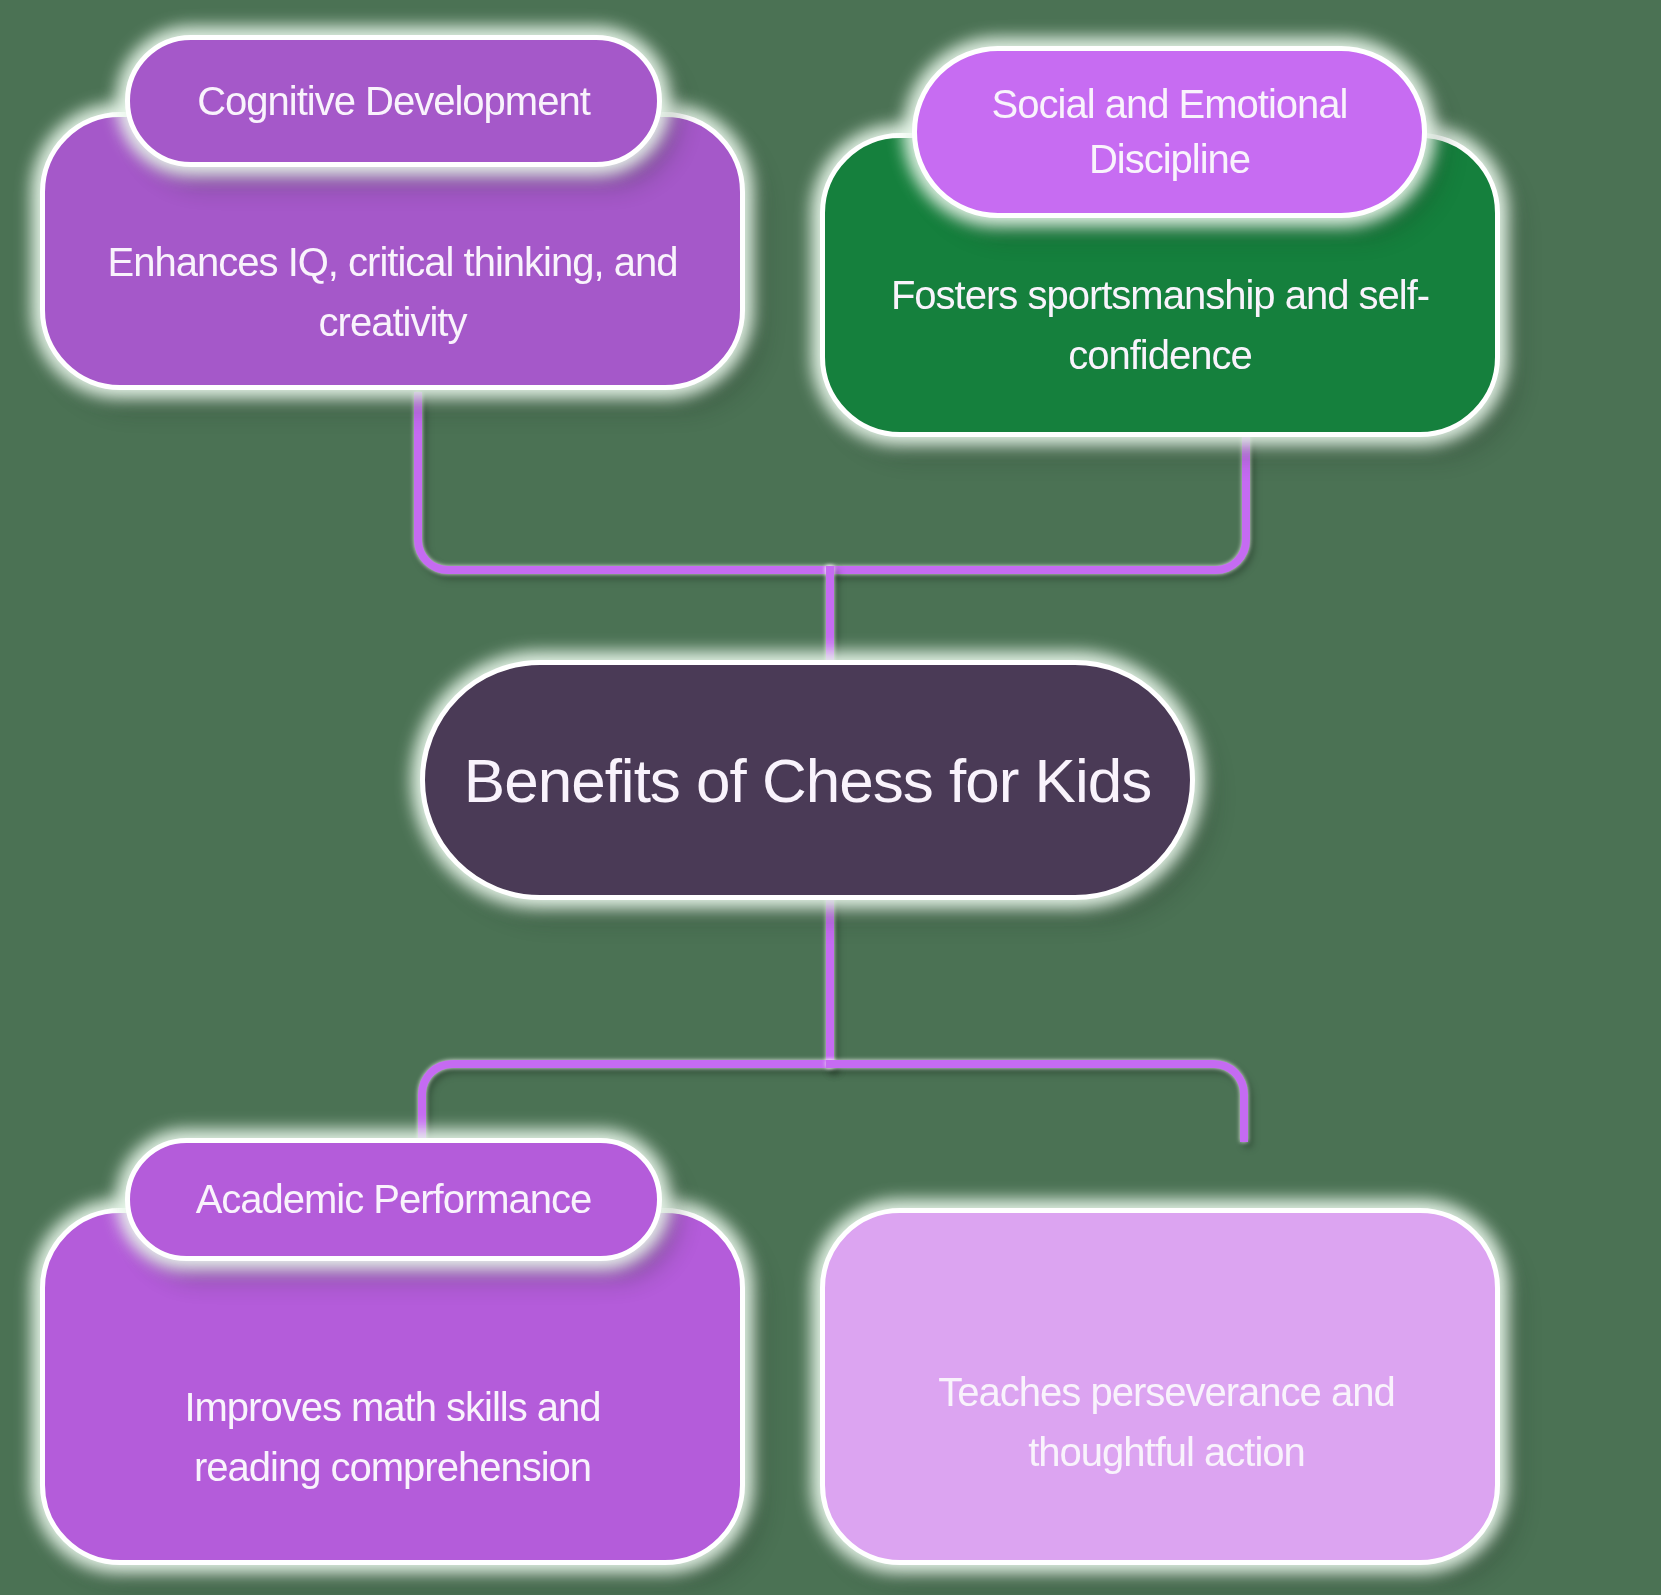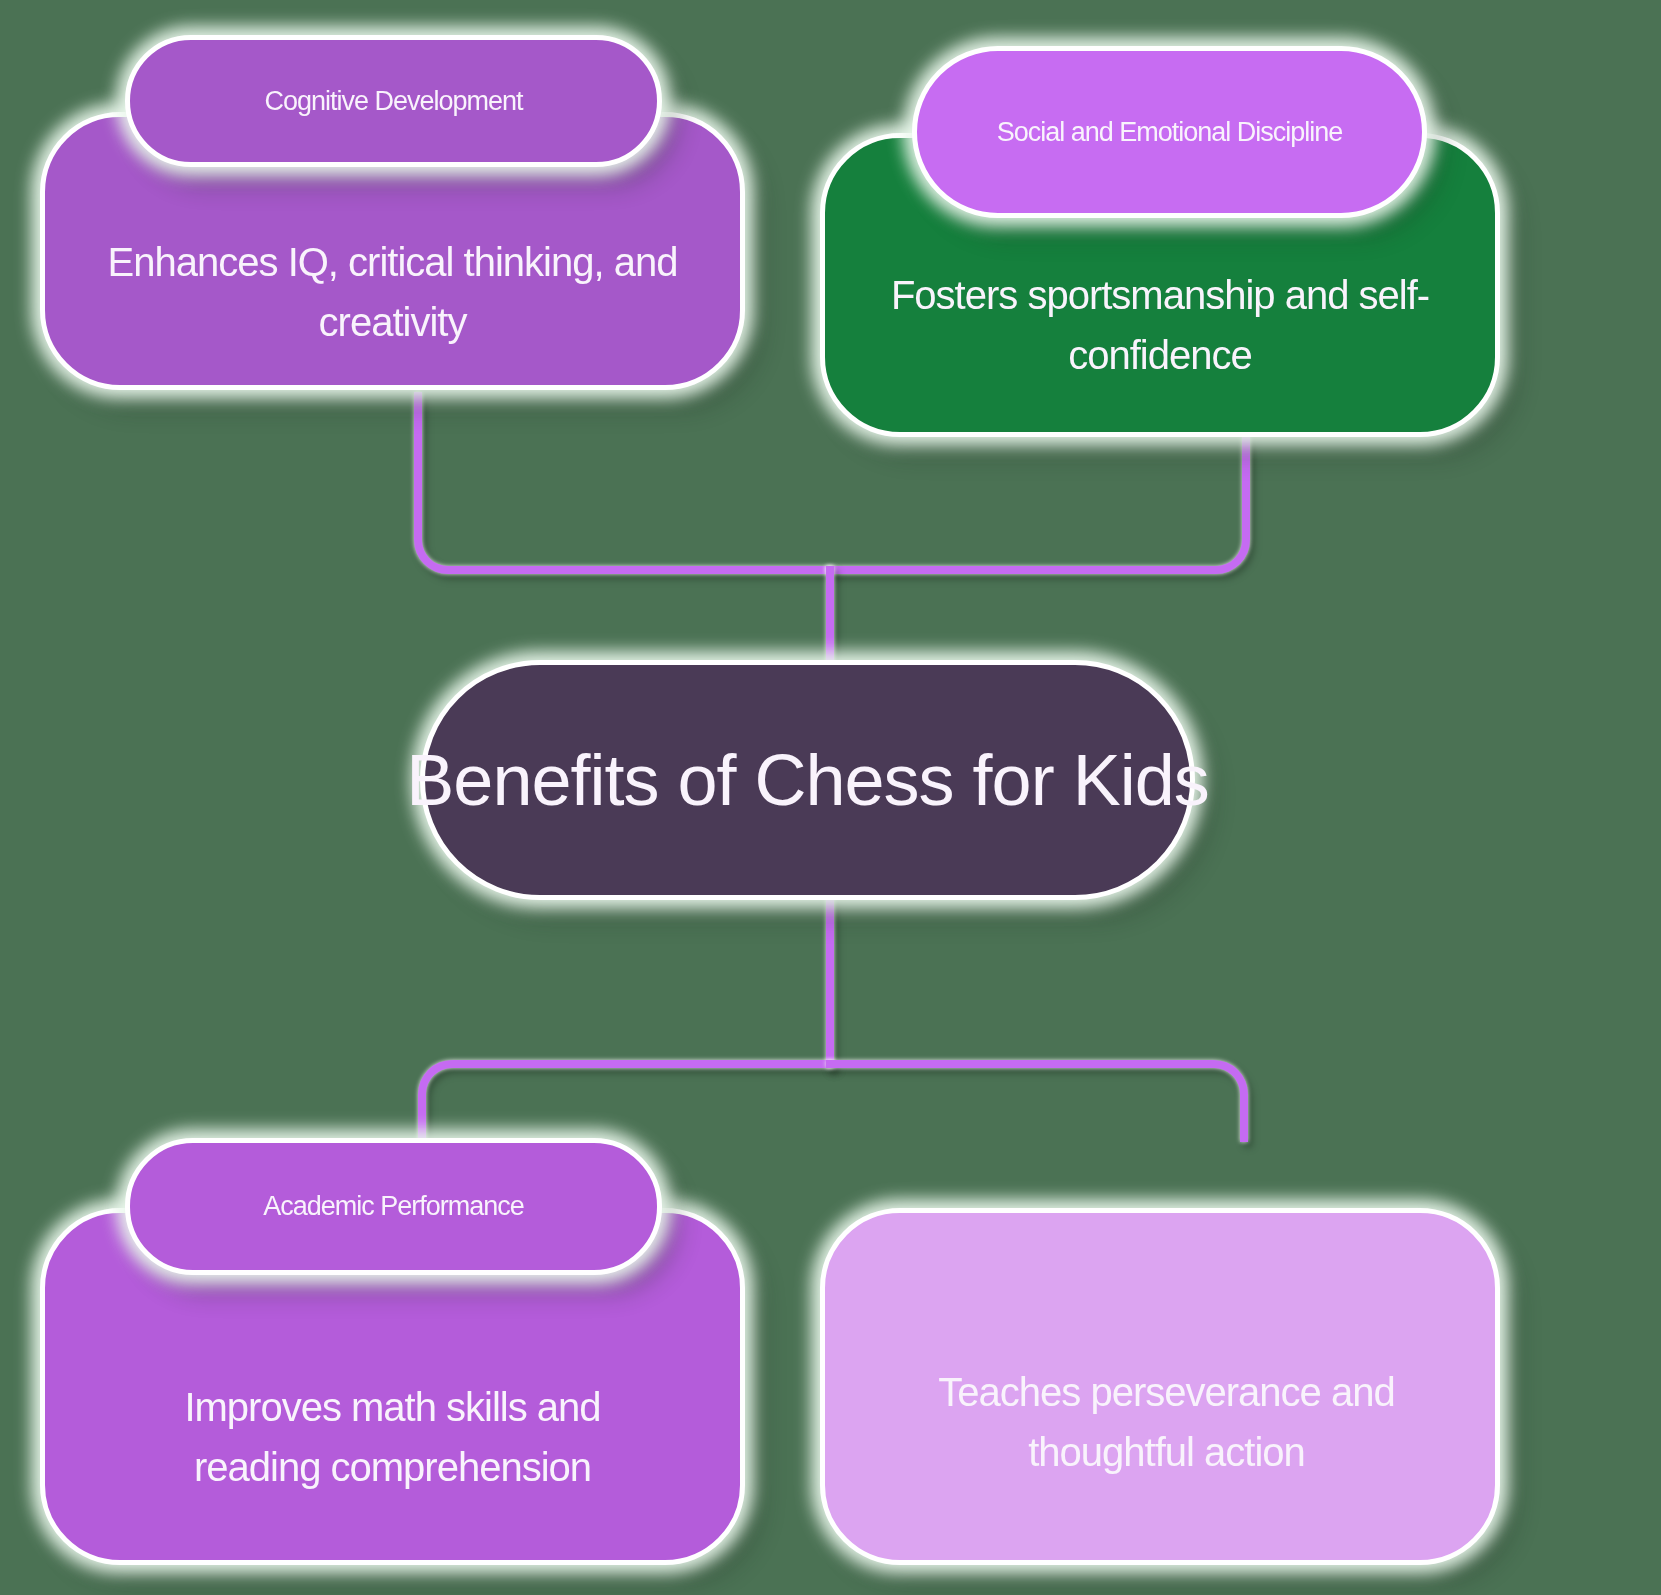--- a/index.html
+++ b/index.html
@@ -21,39 +21,39 @@
     box-shadow: 0 0 16px 9px rgba(236,250,238,0.92),
                 14px 16px 24px 2px rgba(25,42,30,0.30);
     display:flex;
     align-items:center;
     justify-content:center;
     text-align:center;
     color:#f9f3fc;
     letter-spacing:-1px;
   }
   .node-body   { border-radius:80px; z-index:3; }
-  .node-pill   { z-index:4; font-size:27px; line-height:55px; }
-  .center-node { border-radius:120px; z-index:5; font-size:72px; white-space:nowrap; }
+  .node-pill   { z-index:4; font-size:40px; line-height:55px; }
+  .center-node { border-radius:120px; z-index:5; font-size:62px; white-space:nowrap; }
 
   .node-text { font-size:40px; line-height:60px; }
 
   
   .body-tl { left:40px;  top:112px;  width:705px; height:278px; }
   .pill-tl { left:125px; top:35px;   width:537px; height:132px; border-radius:66px; }
   .body-tl .node-text { margin-top:82px; max-width:630px; }
   
   .body-tr { left:820px; top:133px;  width:680px; height:304px; }
   .pill-tr { left:912px; top:46px;   width:515px; height:172px; border-radius:86px; }
   .pill-tr .pill-text { max-width:430px; }
   .body-tr .node-text { margin-top:80px; max-width:560px; }
   
   .center-node { left:420px; top:660px; width:775px; height:240px; }
   
   .body-bl { left:40px;  top:1208px; width:705px; height:357px; }
-  .pill-bl { left:125px; top:1138px; width:537px; height:137px; border-radius:68px; }
+  .pill-bl { left:125px; top:1138px; width:537px; height:123px; border-radius:68px; }
   .body-bl .node-text { margin-top:100px; max-width:520px; }
   
   .body-br { left:820px; top:1208px; width:680px; height:357px; }
   .pill-br { left:912px; top:1138px; width:525px; height:137px; border-radius:68px; }
   .body-br .node-text { margin-top:71px; max-width:520px; }
 
   
   .connector {
     position:absolute;
     box-sizing:border-box;

